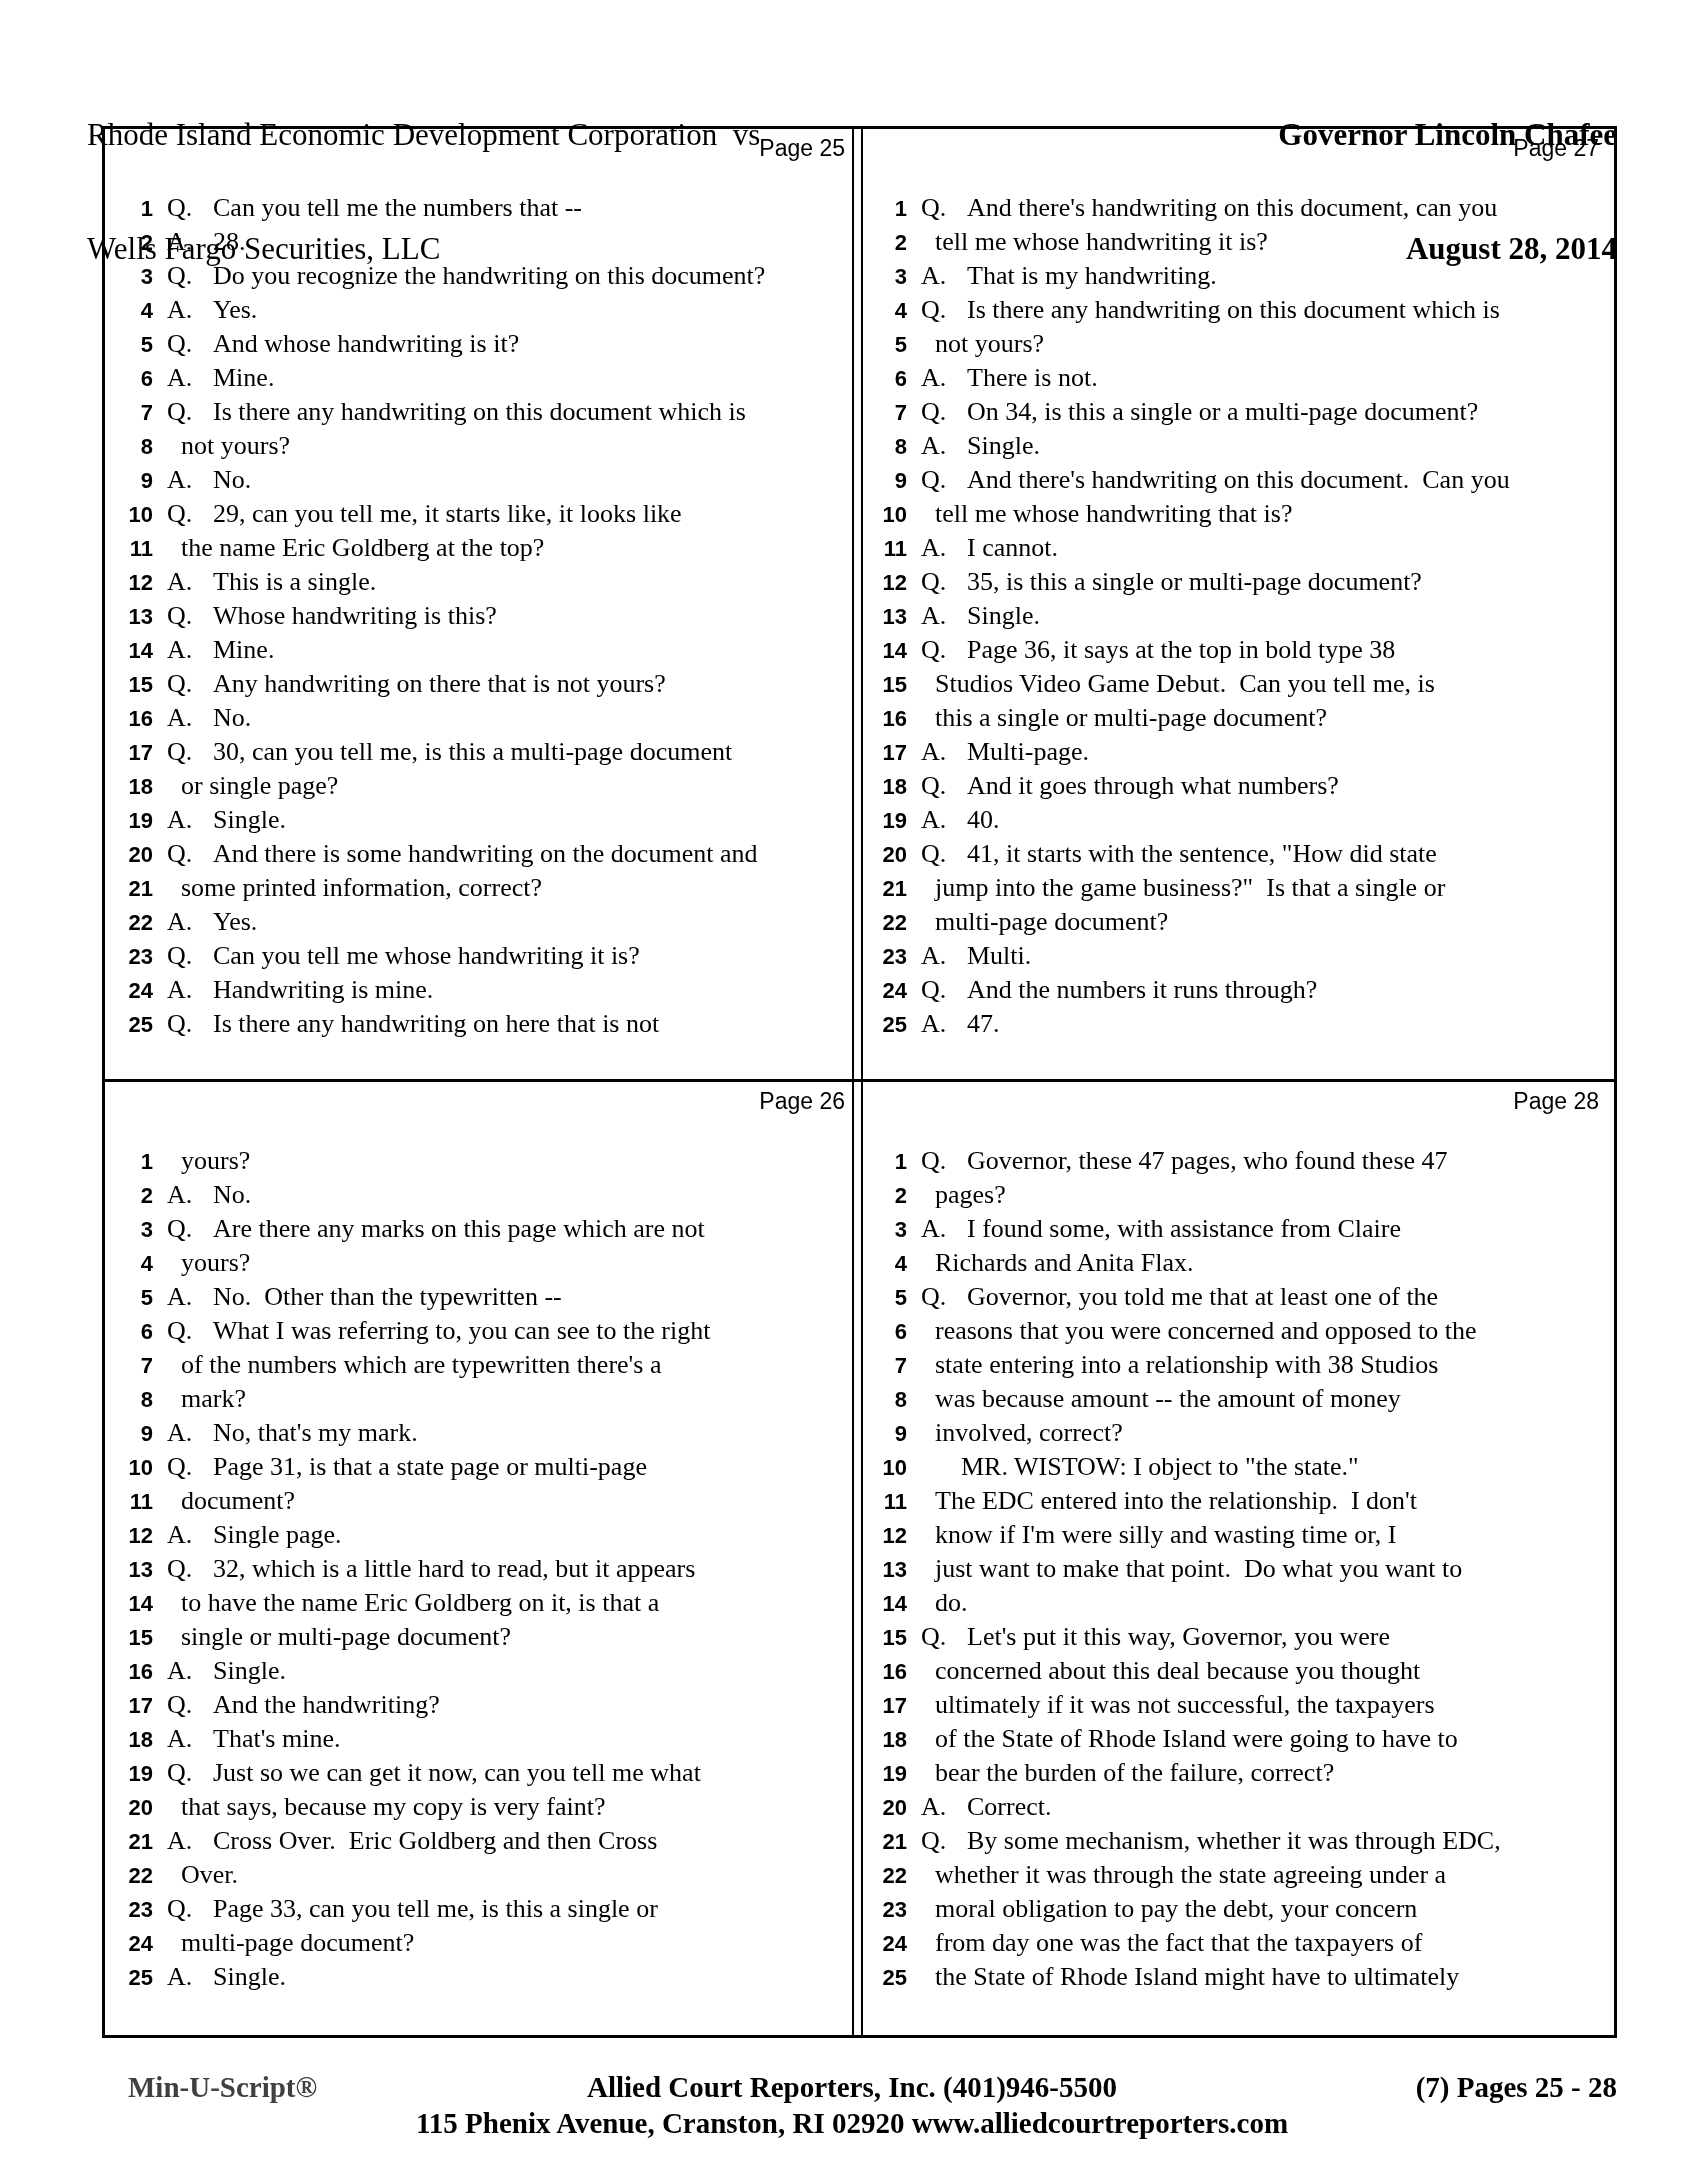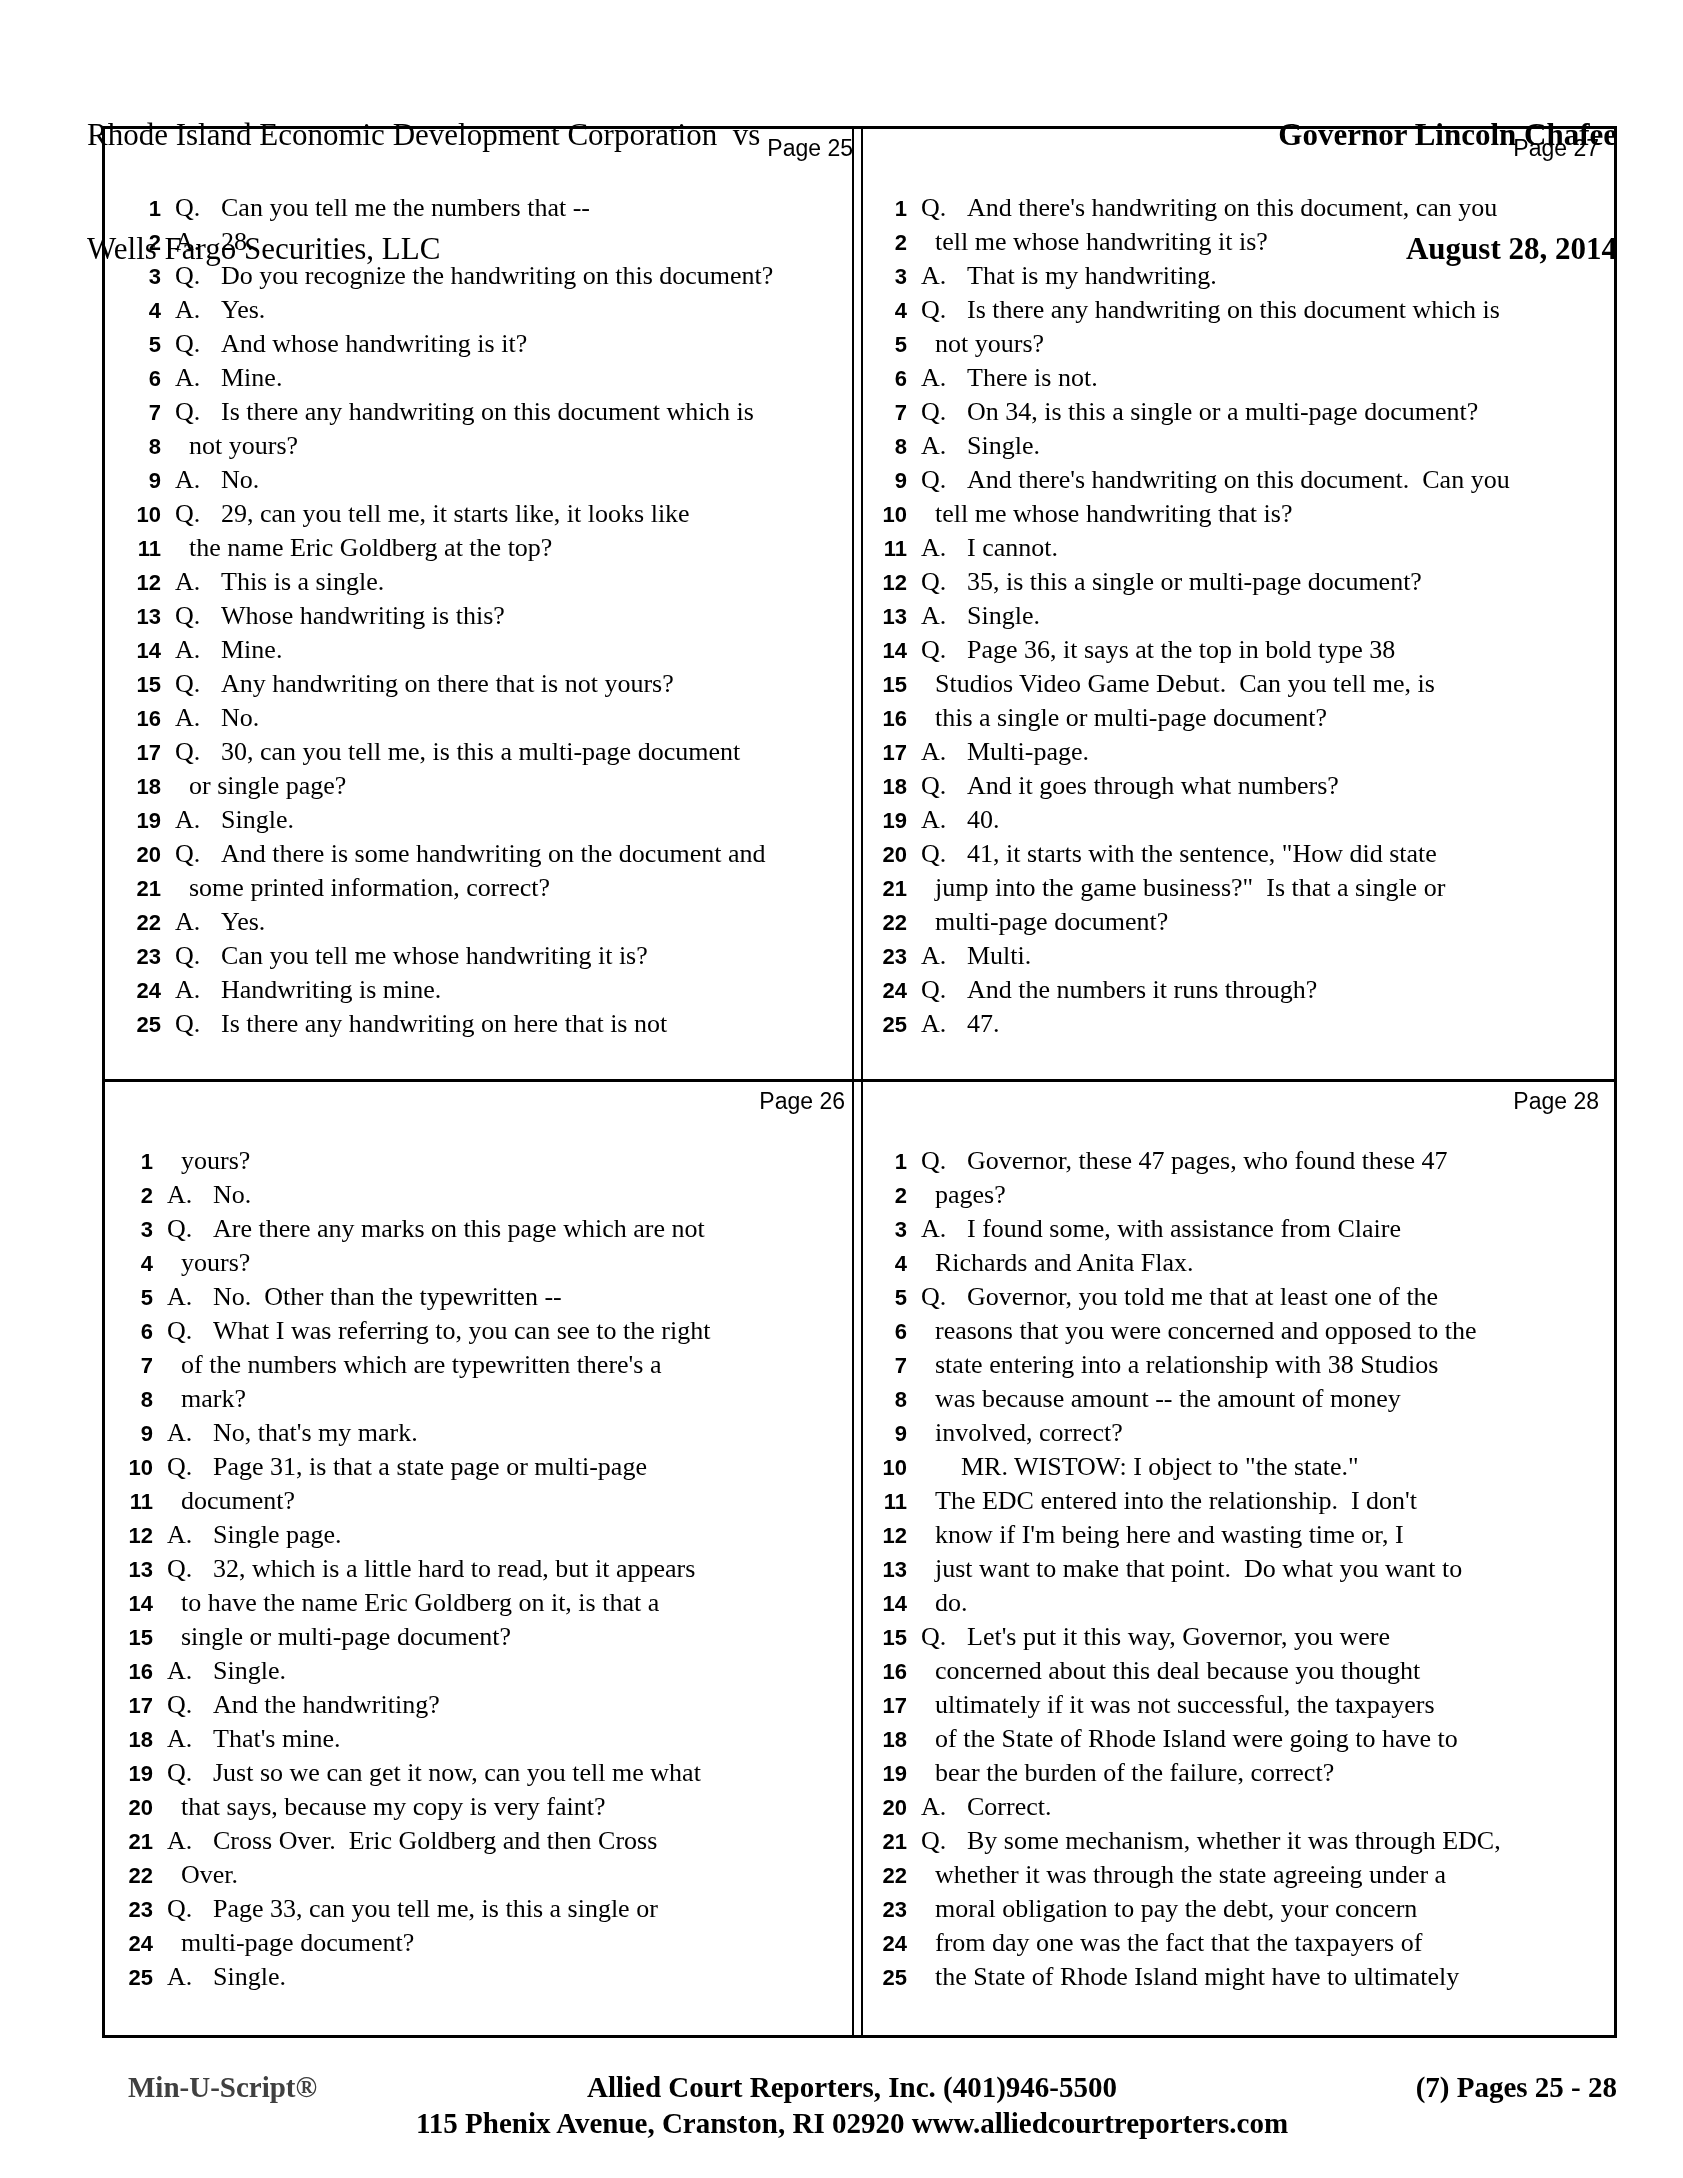--- a/index.html
+++ b/index.html
@@ -15,21 +15,21 @@
   .hdr-right{
     position:absolute;right:66px;top:40px;text-align:right;
     font-weight:bold;font-size:31px;line-height:38px;white-space:pre;
   }
   
   .grid{
     position:absolute;left:102px;top:126px;width:1509px;height:1906px;
     border:3px solid #000;
   }
   .quad{position:absolute;width:754px;height:952px;box-sizing:border-box;padding-left:8px;overflow:hidden;}
-  #q0{left:8px;top:0}
+  #q0{left:0;top:0}
   #q1{left:754px;top:0}
   #q2{left:0;top:953px}
   #q3{left:754px;top:953px}
   .vline{position:absolute;top:0;bottom:0;width:2px;background:#000;}
   .v1{left:747px}
   .v2{left:756px}
   .hline{position:absolute;left:0;right:0;top:950px;height:3px;background:#000;}
   .plabel{
     font-family:"Liberation Sans", sans-serif;font-size:23px;
     text-align:right;padding:6px 14px 0 0;height:32px;
@@ -161,21 +161,21 @@
         <div class="line c"><span class="num">2</span><span class="txt">pages?</span></div>
         <div class="line q"><span class="num">3</span><span class="pre">A.</span><span class="txt">I found some, with assistance from Claire</span></div>
         <div class="line c"><span class="num">4</span><span class="txt">Richards and Anita Flax.</span></div>
         <div class="line q"><span class="num">5</span><span class="pre">Q.</span><span class="txt">Governor, you told me that at least one of the</span></div>
         <div class="line c"><span class="num">6</span><span class="txt">reasons that you were concerned and opposed to the</span></div>
         <div class="line c"><span class="num">7</span><span class="txt">state entering into a relationship with 38 Studios</span></div>
         <div class="line c"><span class="num">8</span><span class="txt">was because amount -- the amount of money</span></div>
         <div class="line c"><span class="num">9</span><span class="txt">involved, correct?</span></div>
         <div class="line w"><span class="num">10</span><span class="txt">MR. WISTOW: I object to "the state."</span></div>
         <div class="line c"><span class="num">11</span><span class="txt">The EDC entered into the relationship.  I don't</span></div>
-        <div class="line c"><span class="num">12</span><span class="txt">know if I'm being here and wasting time or, I</span></div>
+        <div class="line c"><span class="num">12</span><span class="txt">know if I'm were silly and wasting time or, I</span></div>
         <div class="line c"><span class="num">13</span><span class="txt">just want to make that point.  Do what you want to</span></div>
         <div class="line c"><span class="num">14</span><span class="txt">do.</span></div>
         <div class="line q"><span class="num">15</span><span class="pre">Q.</span><span class="txt">Let's put it this way, Governor, you were</span></div>
         <div class="line c"><span class="num">16</span><span class="txt">concerned about this deal because you thought</span></div>
         <div class="line c"><span class="num">17</span><span class="txt">ultimately if it was not successful, the taxpayers</span></div>
         <div class="line c"><span class="num">18</span><span class="txt">of the State of Rhode Island were going to have to</span></div>
         <div class="line c"><span class="num">19</span><span class="txt">bear the burden of the failure, correct?</span></div>
         <div class="line q"><span class="num">20</span><span class="pre">A.</span><span class="txt">Correct.</span></div>
         <div class="line q"><span class="num">21</span><span class="pre">Q.</span><span class="txt">By some mechanism, whether it was through EDC,</span></div>
         <div class="line c"><span class="num">22</span><span class="txt">whether it was through the state agreeing under a</span></div>

